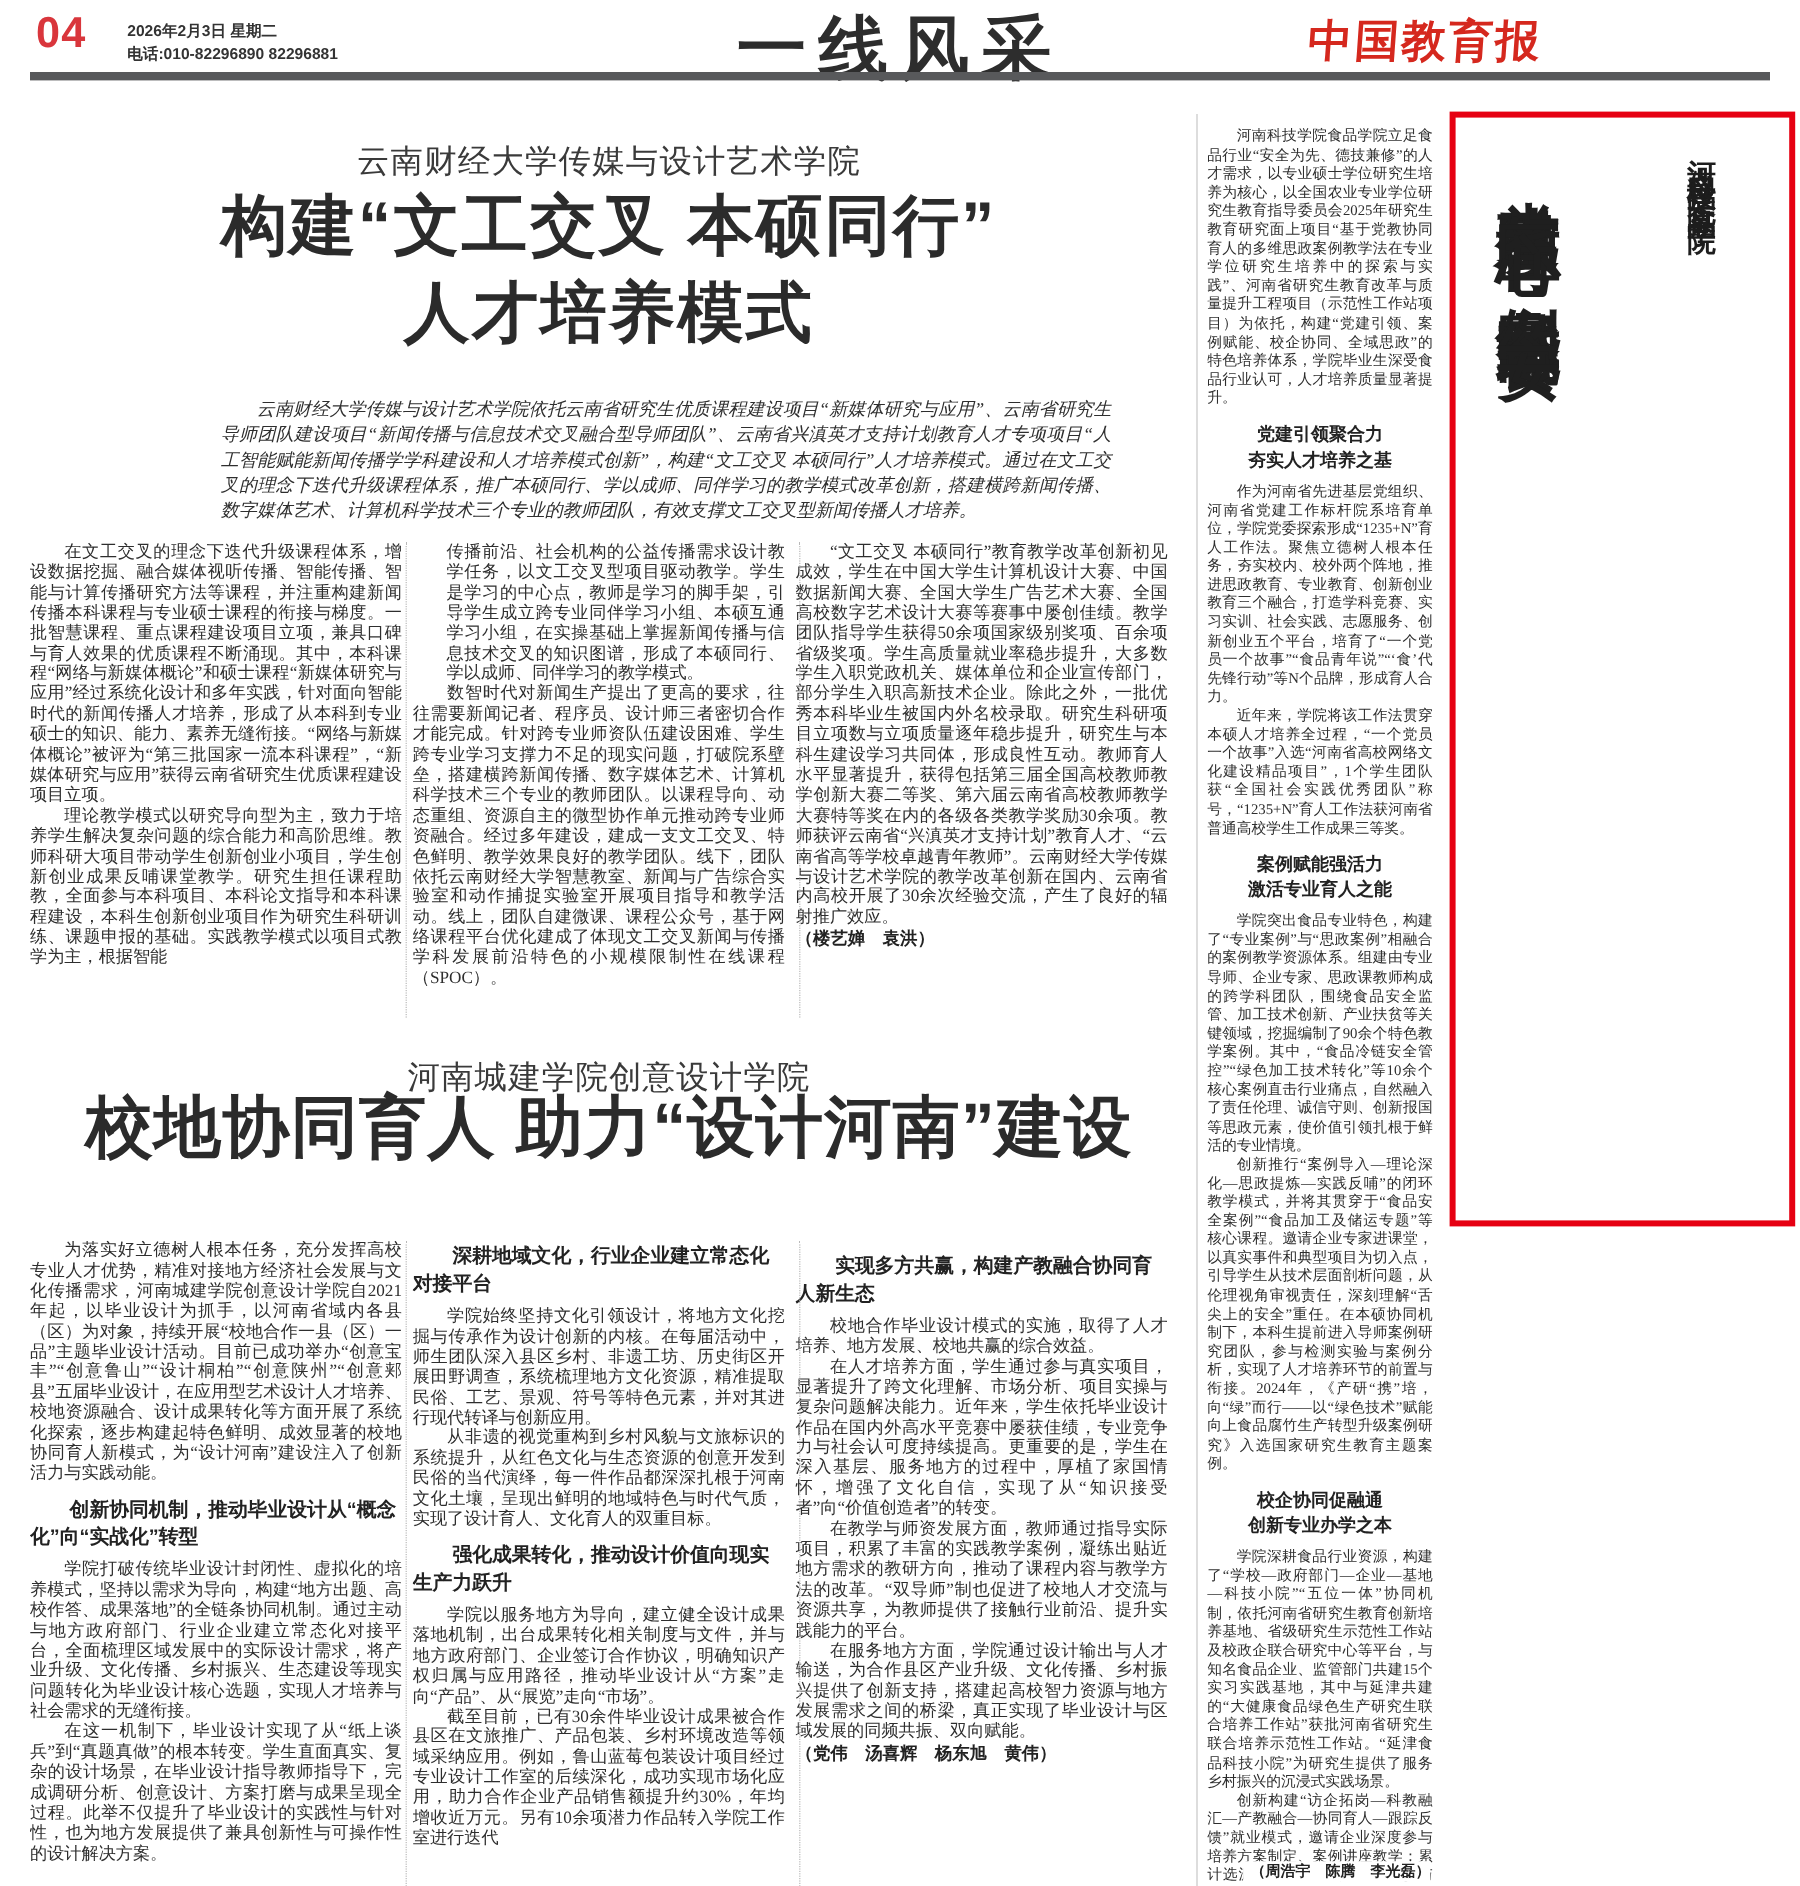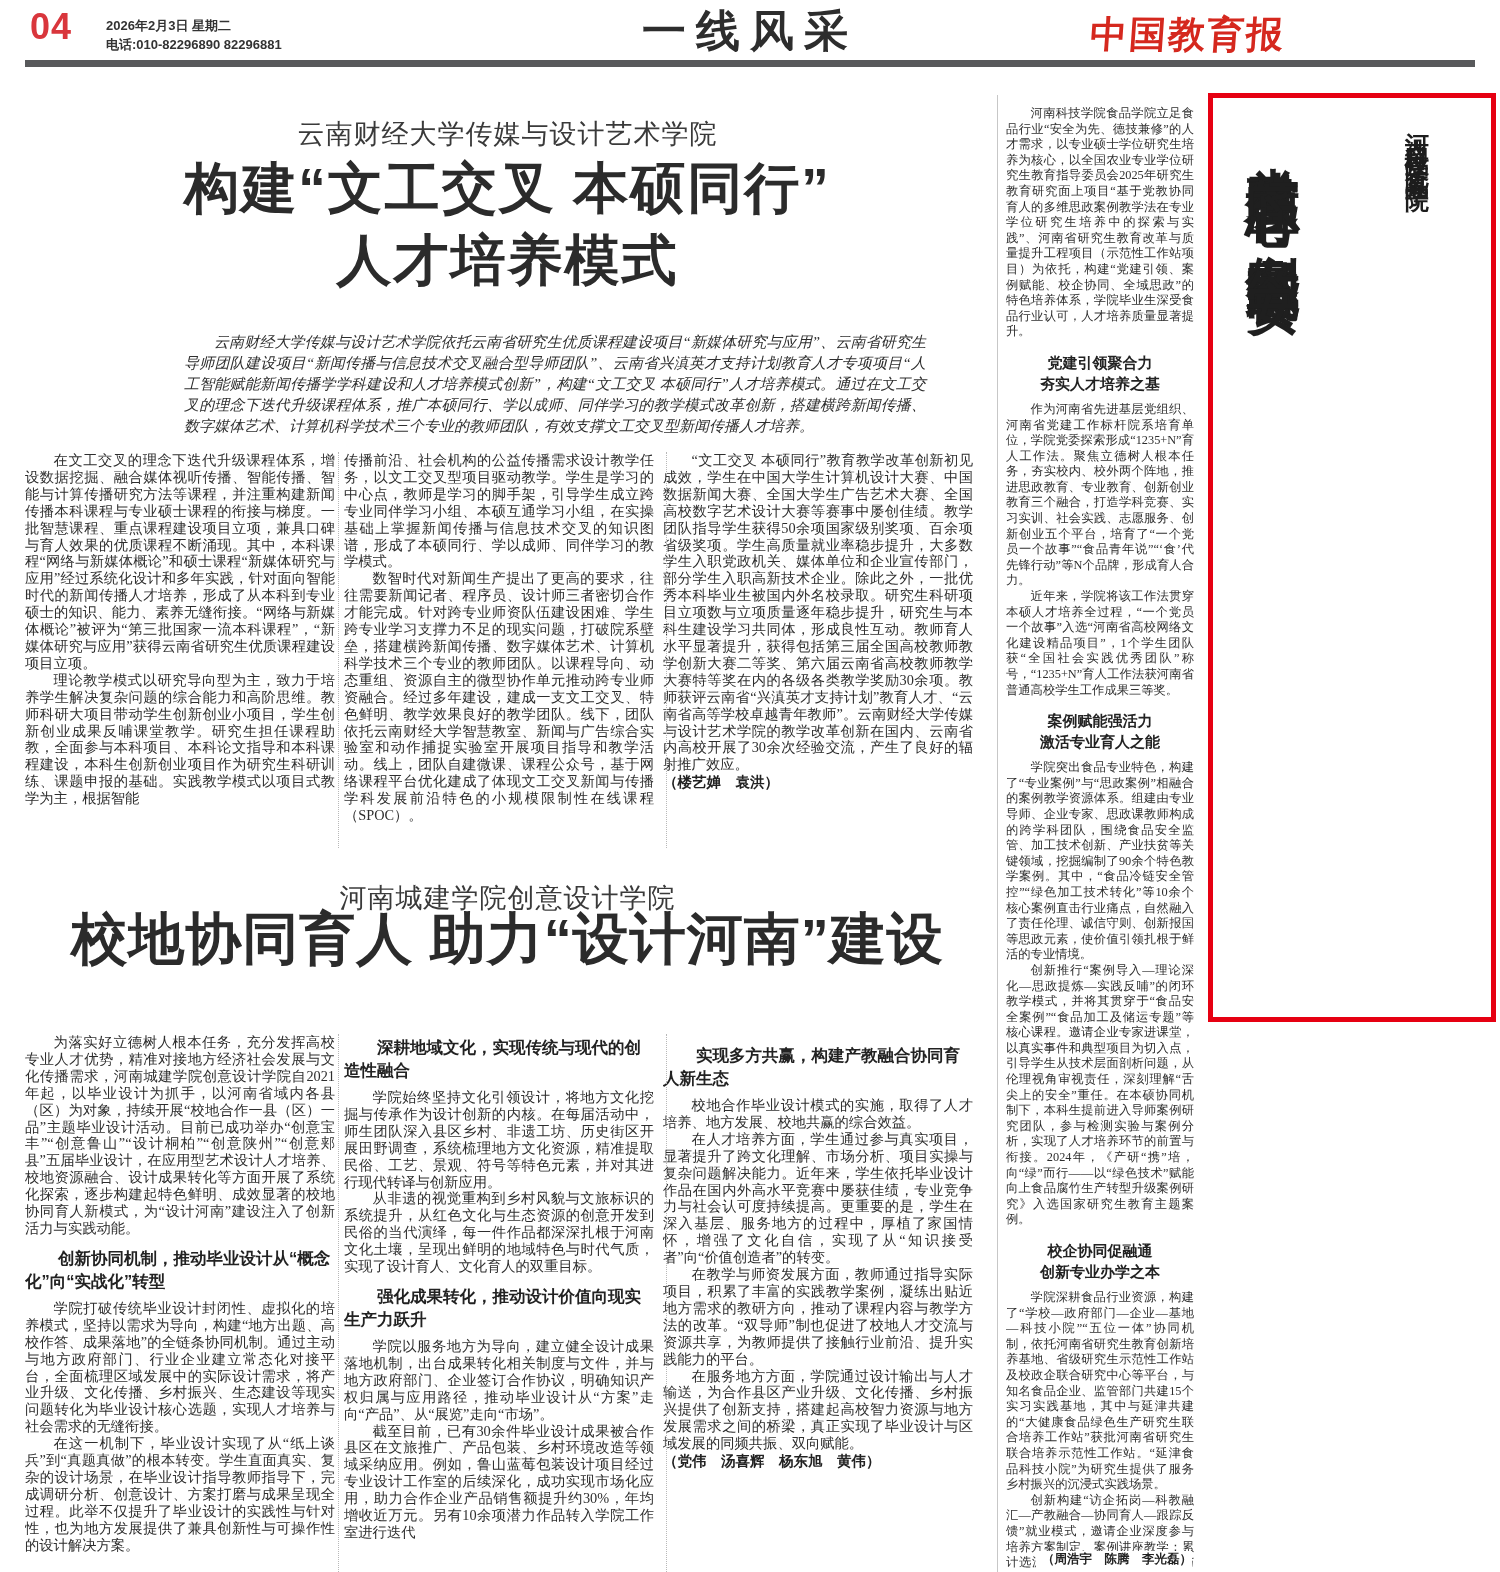--- a/index.html
+++ b/index.html
@@ -14,36 +14,36 @@
     font-family:"Liberation Sans","DejaVu Sans",sans-serif;
     font-weight:bold; font-size:36px; color:#d9363c; letter-spacing:1px;
   }
   .dateblock {
     position:absolute; left:106px; top:16px;
     font-family:"Liberation Sans","DejaVu Sans",sans-serif;
     font-size:13px; color:#333; line-height:19px; font-weight:bold;
   }
   .section-title {
     position:absolute; left:50%; transform:translateX(-50%); top:2px;
-    font-weight:bold; font-size:44px; color:#2d2d2d; letter-spacing:10px; white-space:nowrap;
+    font-weight:bold; font-size:58px; color:#2d2d2d; letter-spacing:10px; white-space:nowrap;
   }
   .masthead {
     position:absolute; left:1090px; top:10px;
     font-weight:bold; font-size:37px; color:#d5281e; letter-spacing:2px; white-space:nowrap;
     transform:skewX(-4deg);
   }
   .header-bar {
     position:absolute; left:25px; top:60px; width:1450px; height:7px; background:#58595b;
   }
   
   .bodycol p {
     text-align:justify; text-indent:2em;
     font-size:14.3px; line-height:16.9px; color:#2e2e2e;
   }
-  .bodycol p.cont { text-indent:0; }
+  .bodycol p.cont { text-indent:0;margin-left:28px; }
   .bodycol h4 {
     font-family:"Liberation Sans","DejaVu Sans",sans-serif;
     font-weight:bold; font-size:16.5px; line-height:23px; color:#222;
     text-indent:2em; margin:10px 0 7px 0;
   }
   .byline { font-weight:bold; font-size:14.5px; margin-top:0; padding-right:6px; color:#222; }
   
   .a1-kicker, .a2-kicker {
     position:absolute; left:25px; width:965px; text-align:center;
     font-family:"Liberation Sans","DejaVu Sans",sans-serif;
@@ -148,21 +148,21 @@
 <div class="a2-headline">校地协同育人  助力“设计河南”建设</div>
 
 <div class="cols a2-cols">
   <div class="bodycol">
     <p>为落实好立德树人根本任务，充分发挥高校专业人才优势，精准对接地方经济社会发展与文化传播需求，河南城建学院创意设计学院自2021年起，以毕业设计为抓手，以河南省域内各县（区）为对象，持续开展“校地合作一县（区）一品”主题毕业设计活动。目前已成功举办“创意宝丰”“创意鲁山”“设计桐柏”“创意陕州”“创意郏县”五届毕业设计，在应用型艺术设计人才培养、校地资源融合、设计成果转化等方面开展了系统化探索，逐步构建起特色鲜明、成效显著的校地协同育人新模式，为“设计河南”建设注入了创新活力与实践动能。</p>
     <h4>创新协同机制，推动毕业设计从“概念化”向“实战化”转型</h4>
     <p>学院打破传统毕业设计封闭性、虚拟化的培养模式，坚持以需求为导向，构建“地方出题、高校作答、成果落地”的全链条协同机制。通过主动与地方政府部门、行业企业建立常态化对接平台，全面梳理区域发展中的实际设计需求，将产业升级、文化传播、乡村振兴、生态建设等现实问题转化为毕业设计核心选题，实现人才培养与社会需求的无缝衔接。</p>
     <p>在这一机制下，毕业设计实现了从“纸上谈兵”到“真题真做”的根本转变。学生直面真实、复杂的设计场景，在毕业设计指导教师指导下，完成调研分析、创意设计、方案打磨与成果呈现全过程。此举不仅提升了毕业设计的实践性与针对性，也为地方发展提供了兼具创新性与可操作性的设计解决方案。</p>
   </div>
   <div class="bodycol">
-    <h4 style="margin-top:2px;">深耕地域文化，实现传统与现代的创造性融合</h4>
+    <h4 style="margin-top:2px;">深耕地域文化，行业企业建立常态化对接平台</h4>
     <p>学院始终坚持文化引领设计，将地方文化挖掘与传承作为设计创新的内核。在每届活动中，师生团队深入县区乡村、非遗工坊、历史街区开展田野调查，系统梳理地方文化资源，精准提取民俗、工艺、景观、符号等特色元素，并对其进行现代转译与创新应用。</p>
     <p>从非遗的视觉重构到乡村风貌与文旅标识的系统提升，从红色文化与生态资源的创意开发到民俗的当代演绎，每一件作品都深深扎根于河南文化土壤，呈现出鲜明的地域特色与时代气质，实现了设计育人、文化育人的双重目标。</p>
     <h4>强化成果转化，推动设计价值向现实生产力跃升</h4>
     <p>学院以服务地方为导向，建立健全设计成果落地机制，出台成果转化相关制度与文件，并与地方政府部门、企业签订合作协议，明确知识产权归属与应用路径，推动毕业设计从“方案”走向“产品”、从“展览”走向“市场”。</p>
     <p>截至目前，已有30余件毕业设计成果被合作县区在文旅推广、产品包装、乡村环境改造等领域采纳应用。例如，鲁山蓝莓包装设计项目经过专业设计工作室的后续深化，成功实现市场化应用，助力合作企业产品销售额提升约30%，年均增收近万元。另有10余项潜力作品转入学院工作室进行迭代</p>
   </div>
   <div class="bodycol">
     <h4>实现多方共赢，构建产教融合协同育人新生态</h4>
     <p>校地合作毕业设计模式的实施，取得了人才培养、地方发展、校地共赢的综合效益。</p>
     <p>在人才培养方面，学生通过参与真实项目，显著提升了跨文化理解、市场分析、项目实操与复杂问题解决能力。近年来，学生依托毕业设计作品在国内外高水平竞赛中屡获佳绩，专业竞争力与社会认可度持续提高。更重要的是，学生在深入基层、服务地方的过程中，厚植了家国情怀，增强了文化自信，实现了从“知识接受者”向“价值创造者”的转变。</p>

